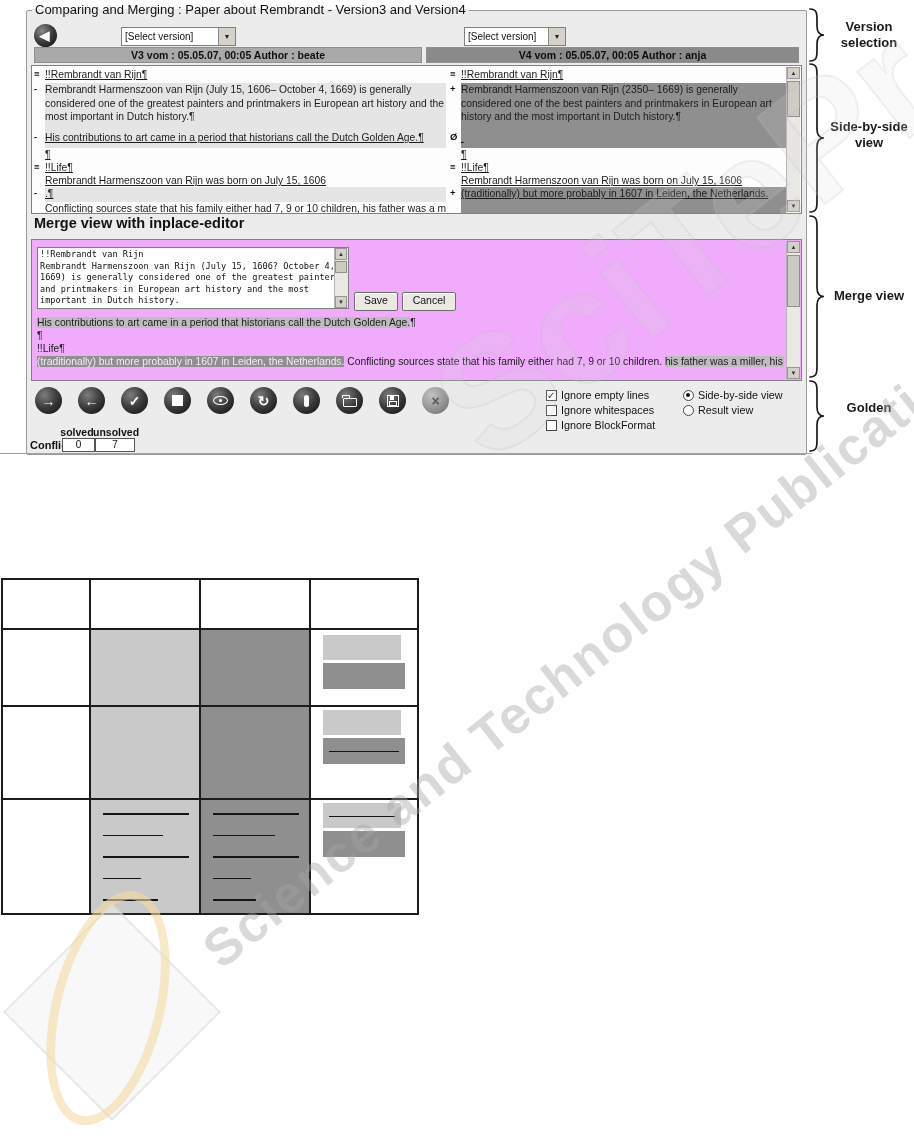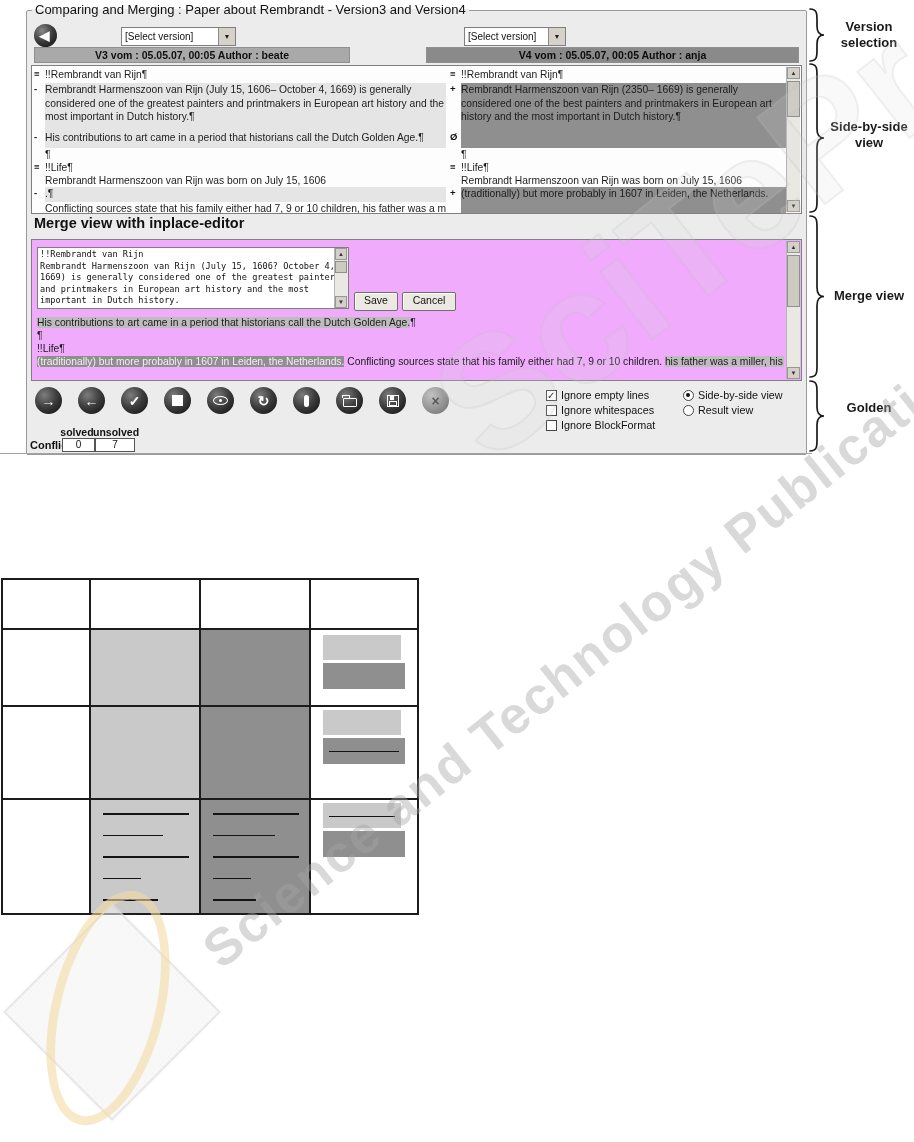--- a/index.html
+++ b/index.html
@@ -17,32 +17,32 @@
   .back-glyph{color:#fff;font-size:13px;font-weight:bold;line-height:1;transform:translateX(-1px);}
   .select{position:absolute;top:16px;height:17px;background:#fff;border:1px solid #7f7f7f;
           display:flex;align-items:center;font-size:10px;}
   .select .sel-txt{flex:1;padding:0 3px;white-space:nowrap;overflow:hidden;}
   .select .dd-btn{width:16px;height:100%;background:#d6d2ca;border-left:1px solid #8a8a8a;
           display:flex;align-items:center;justify-content:center;font-size:7px;color:#222;}
   .sel-left{left:94px;width:113px;}
   .sel-right{left:437px;width:100px;}
   .hdr{position:absolute;top:36px;height:16px;display:flex;align-items:center;justify-content:center;
        font-size:10.5px;font-weight:bold;color:#101010;border:1px solid #8f8f8f;box-sizing:border-box;}
-  .hdr-light{left:7px;width:316px;background:#a9a9a9;}
+  .hdr-light{left:7px;width:388px;background:#a9a9a9;}
   .hdr-dark{left:399px;width:373px;background:#8a8a8a;color:#0c0c0c;}
   
   .sbs{position:absolute;left:4px;top:54px;width:771px;height:149px;background:#fdfdfd;
        border:1px solid #808080;box-sizing:border-box;overflow:hidden;}
   .sbs-col{position:absolute;top:2px;}
   .sbs-col-left{left:2px;width:412px;}
   .sbs-col-right{left:418px;width:336px;}
   .sbs-row{display:flex;align-items:stretch;overflow:hidden;}
   .sbs-row .marker{width:11px;flex:none;font-size:9.5px;font-weight:bold;line-height:12px;text-align:left;}
   .sbs-row .txt{flex:1;font-size:10.3px;line-height:13.5px;color:#1c1c1c;}
-  .sbs-row .txt.nowrap{white-space:nowrap;}
+  .sbs-row .txt.nowrap{white-space:nowrap;text-decoration:underline;}
   .hl-light{background:#e5e5e5;}
   .hl-dark{background:#8f8f8f;color:#262626;}
   
   .vscroll{position:absolute;top:1px;right:1px;bottom:1px;width:14px;background:#e9e8e3;
            border-left:1px solid #b5b5b5;box-sizing:border-box;}
   .sb-btn{position:absolute;left:0;width:13px;height:12px;background:#d4d0c8;border:1px solid #979797;
           box-sizing:border-box;display:flex;align-items:center;justify-content:center;
           font-size:6px;color:#333;line-height:1;}
   .sb-up{top:0;} .sb-dn{bottom:0;}
   .sb-thumb{position:absolute;left:0;width:13px;background:#cdcac2;border:1px solid #8f8f8f;box-sizing:border-box;}

